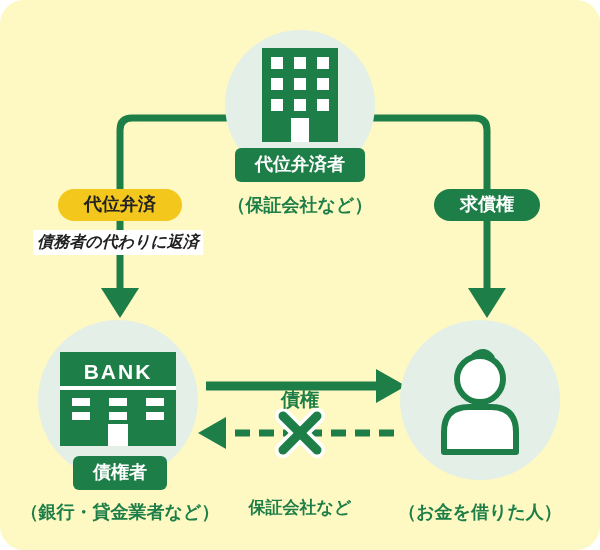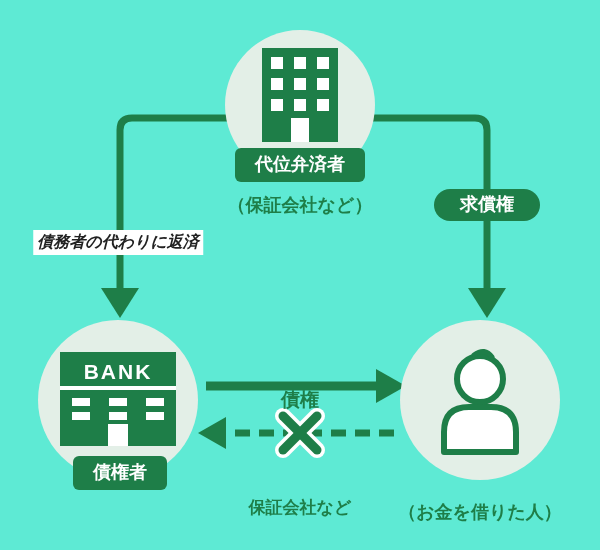--- a/index.html
+++ b/index.html
@@ -1,18 +1,19 @@
 <!DOCTYPE html>
 <html><head>
 <meta charset="utf-8">
 <style>
   html,body{margin:0;padding:0;background:#ffffff;}
   .stage{
-    position:relative;width:600px;height:550px;background:#5eead4;overflow:hidden;
+    position:relative;width:600px;height:550px;background:#fef9c3;overflow:hidden;
     font-family:"Liberation Sans","DejaVu Sans",sans-serif;
+    border-radius:24px;
   }
   .overlay{position:absolute;left:0;top:0;z-index:1;}
   .line{stroke:#1e7e48;stroke-width:7;fill:none;}
   .thick{stroke:#1e7e48;stroke-width:9;fill:none;}
   .dashed{stroke:#1e7e48;stroke-width:7;fill:none;stroke-dasharray:15 9;}
   .fillg{fill:#1e7e48;}
   .crossbg{stroke:#ffffff;stroke-width:16;stroke-linecap:round;}
   .cross{stroke:#1e7e48;stroke-width:9;stroke-linecap:round;}
   .circle{
     position:absolute;border-radius:50%;background:#e3efe7;z-index:2;
@@ -87,38 +88,40 @@
     <rect x="32" y="30" width="12" height="12" fill="#ffffff"></rect>
     <rect x="55" y="30" width="12" height="12" fill="#ffffff"></rect>
     <rect x="9" y="51" width="12" height="12" fill="#ffffff"></rect>
     <rect x="32" y="51" width="12" height="12" fill="#ffffff"></rect>
     <rect x="55" y="51" width="12" height="12" fill="#ffffff"></rect>
     <rect x="29" y="70" width="18" height="24" fill="#ffffff"></rect>
   </svg>
   <div class="node-label" style="left:300px;top:148px;">代位弁済者</div>
   <div class="sub-label" style="left:300px;top:193px;">（保証会社など）</div>
 
+  <div class="pill pill-yellow" style="left:120px;top:189px;">代位弁済</div>
   <div class="edge-desc" style="left:118px;top:230px;font-style:italic;">債務者の代わりに返済</div>
 
   <div class="pill pill-green" style="left:487px;top:189px;">求償権</div>
 
   <div class="circle circle-bank"></div>
   <svg class="icon" style="left:60px;top:352px;" width="116" height="94" viewBox="0 0 116 94">
     <rect x="0" y="0" width="116" height="94" fill="#1e7e48"></rect>
     <text x="58" y="27" text-anchor="middle" font-size="21" font-weight="bold" letter-spacing="2" fill="#ffffff" font-family="Liberation Sans, DejaVu Sans, sans-serif">BANK</text>
     <rect x="0" y="34" width="116" height="4" fill="#ffffff"></rect>
     <rect x="12" y="46" width="18" height="8" fill="#ffffff"></rect>
     <rect x="49" y="46" width="18" height="8" fill="#ffffff"></rect>
     <rect x="86" y="46" width="18" height="8" fill="#ffffff"></rect>
     <rect x="12" y="60" width="18" height="8" fill="#ffffff"></rect>
     <rect x="49" y="60" width="18" height="8" fill="#ffffff"></rect>
     <rect x="86" y="60" width="18" height="8" fill="#ffffff"></rect>
     <rect x="48" y="72" width="20" height="22" fill="#ffffff"></rect>
   </svg>
   <div class="node-label" style="left:120px;top:456px;">債権者</div>
+  <div class="sub-label" style="left:120px;top:500px;">（銀行・貸金業者など）</div>
 
   <div class="circle circle-person"></div>
   <svg class="icon" style="left:424px;top:344px;" width="112" height="112" viewBox="0 0 112 112">
     <path d="M 20 108 L 20 88 Q 20 63 45 63 L 67 63 Q 92 63 92 88 L 92 108 Z" fill="#ffffff" stroke="#1e7e48" stroke-width="6" stroke-linejoin="round"></path>
     <circle cx="56" cy="35" r="23" fill="#ffffff" stroke="#1e7e48" stroke-width="6"></circle>
     <path d="M 50 11 Q 61 3 68 13" fill="none" stroke="#1e7e48" stroke-width="5" stroke-linecap="round"></path>
   </svg>
   <div class="sub-label" style="left:480px;top:500px;">（お金を借りた人）</div>
 
   <div class="flow-label" style="left:300px;top:350px;font-size:19px;">債権</div>

